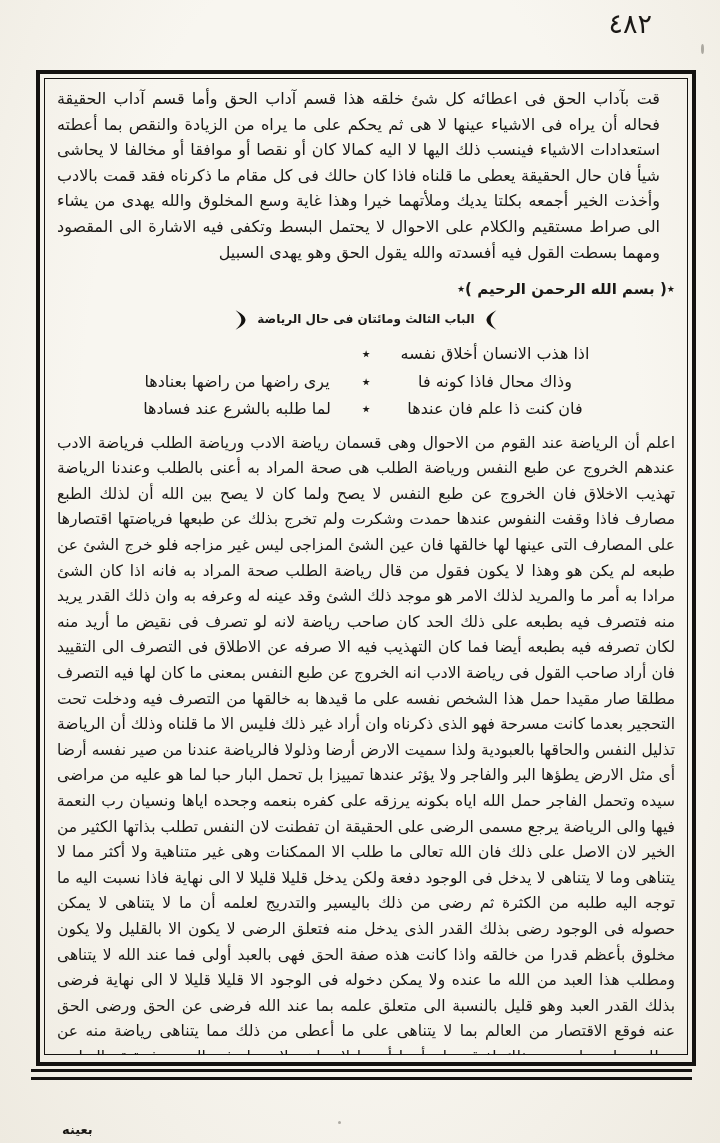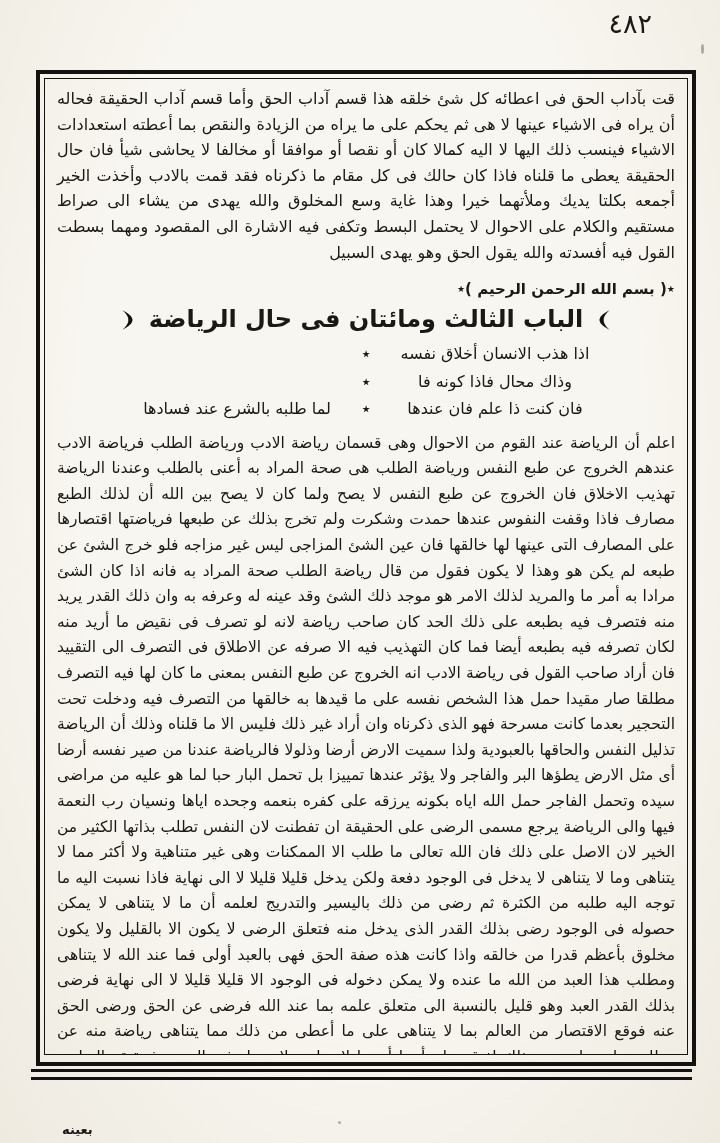--- a/index.html
+++ b/index.html
@@ -43,32 +43,32 @@
     margin: 4px;
     height: calc(100% - 11px);
     padding: 5px 12px 0 12px;
     overflow: hidden;
     box-sizing: border-box;
   }
   .intro {
     font-size: 16px;
     line-height: 25.6px;
     text-align: justify;
-    margin: 2px 0 0 0;
+    margin: 2px 15px 0 0;
   }
   .basmala {
     text-align: right;
     font-size: 15px;
     font-weight: bold;
     margin: 9px 0 1px 0;
     line-height: 30px;
   }
   .chapter {
     text-align: center;
-    font-size: 24px;
+    font-size: 12px;
     font-weight: bold;
     margin: 1px 0 7px 0;
     line-height: 28px;
     direction: rtl;
   }
   .chapter .orn {
     display: inline-block;
     vertical-align: middle;
     margin: 0 6px;
   }
@@ -145,20 +145,21 @@
     </div>
 
     <div class="verses">
       <div class="verse-row arabic">
         <span class="hemistich">اذا هذب الانسان أخلاق نفسه</span>
         <span class="verse-sep">٭</span>
       </div>
       <div class="verse-row arabic">
         <span class="hemistich">وذاك محال فاذا كونه فا</span>
         <span class="verse-sep">٭</span>
+        <span class="hemistich">يرى راضها من راضها بعنادها</span>
       </div>
       <div class="verse-row arabic">
         <span class="hemistich">فان كنت ذا علم فان عندها</span>
         <span class="verse-sep">٭</span>
         <span class="hemistich">لما طلبه بالشرع عند فسادها</span>
       </div>
     </div>
 
     <p class="body-text arabic">اعلم أن الرياضة عند القوم من الاحوال وهى قسمان رياضة الادب ورياضة الطلب فرياضة الادب عندهم الخروج عن طبع النفس ورياضة الطلب هى صحة المراد به أعنى بالطلب وعندنا الرياضة تهذيب الاخلاق فان الخروج عن طبع النفس لا يصح ولما كان لا يصح بين الله أن لذلك الطبع مصارف فاذا وقفت النفوس عندها حمدت وشكرت ولم تخرج بذلك عن طبعها فرياضتها اقتصارها على المصارف التى عينها لها خالقها فان عين الشئ المزاجى ليس غير مزاجه فلو خرج الشئ عن طبعه لم يكن هو وهذا لا يكون فقول من قال رياضة الطلب صحة المراد به فانه اذا كان الشئ مرادا به أمر ما والمريد لذلك الامر هو موجد ذلك الشئ وقد عينه له وعرفه به وان ذلك القدر يريد منه فتصرف فيه بطبعه على ذلك الحد كان صاحب رياضة لانه لو تصرف فى نقيض ما أريد منه لكان تصرفه فيه بطبعه أيضا فما كان التهذيب فيه الا صرفه عن الاطلاق فى التصرف الى التقييد فان أراد صاحب القول فى رياضة الادب انه الخروج عن طبع النفس بمعنى ما كان لها فيه التصرف مطلقا صار مقيدا حمل هذا الشخص نفسه على ما قيدها به خالقها من التصرف فيه ودخلت تحت التحجير بعدما كانت مسرحة فهو الذى ذكرناه وان أراد غير ذلك فليس الا ما قلناه وذلك أن الرياضة تذليل النفس والحاقها بالعبودية ولذا سميت الارض أرضا وذلولا فالرياضة عندنا من صير نفسه أرضا أى مثل الارض يطؤها البر والفاجر ولا يؤثر عندها تمييزا بل تحمل البار حبا لما هو عليه من مراضى سيده وتحمل الفاجر حمل الله اياه بكونه يرزقه على كفره بنعمه وجحده اياها ونسيان رب النعمة فيها والى الرياضة يرجع مسمى الرضى على الحقيقة ان تفطنت لان النفس تطلب بذاتها الكثير من الخير لان الاصل على ذلك فان الله تعالى ما طلب الا الممكنات وهى غير متناهية ولا أكثر مما لا يتناهى وما لا يتناهى لا يدخل فى الوجود دفعة ولكن يدخل قليلا قليلا لا الى نهاية فاذا نسبت اليه ما توجه اليه طلبه من الكثرة ثم رضى من ذلك باليسير والتدريج لعلمه أن ما لا يتناهى لا يمكن حصوله فى الوجود رضى بذلك القدر الذى يدخل منه فتعلق الرضى لا يكون الا بالقليل ولا يكون مخلوق بأعظم قدرا من خالقه واذا كانت هذه صفة الحق فهى بالعبد أولى فما عند الله لا يتناهى ومطلب هذا العبد من الله ما عنده ولا يمكن دخوله فى الوجود الا قليلا قليلا لا الى نهاية فرضى بذلك القدر العبد وهو قليل بالنسبة الى متعلق علمه بما عند الله فرضى عن الحق ورضى الحق عنه فوقع الاقتصار من العالم بما لا يتناهى على ما أعطى من ذلك مما يتناهى رياضة منه عن مطلق تعلق علمه من ذلك اذ قد علم أيضا أن ما لا يتناهى لا يدخل فى الوجود فحقيقة الرياضة ترجع الى هذا لان الآدمى لما خلق على الصورة زهت نفسه وتخيلت أن التحجير لا يصح على من له العزة وما علمت أن العزة تحجير فان العزة حمى والحمى تحجير فعين ما ادعت به الاطلاق ذلك</p>
 

